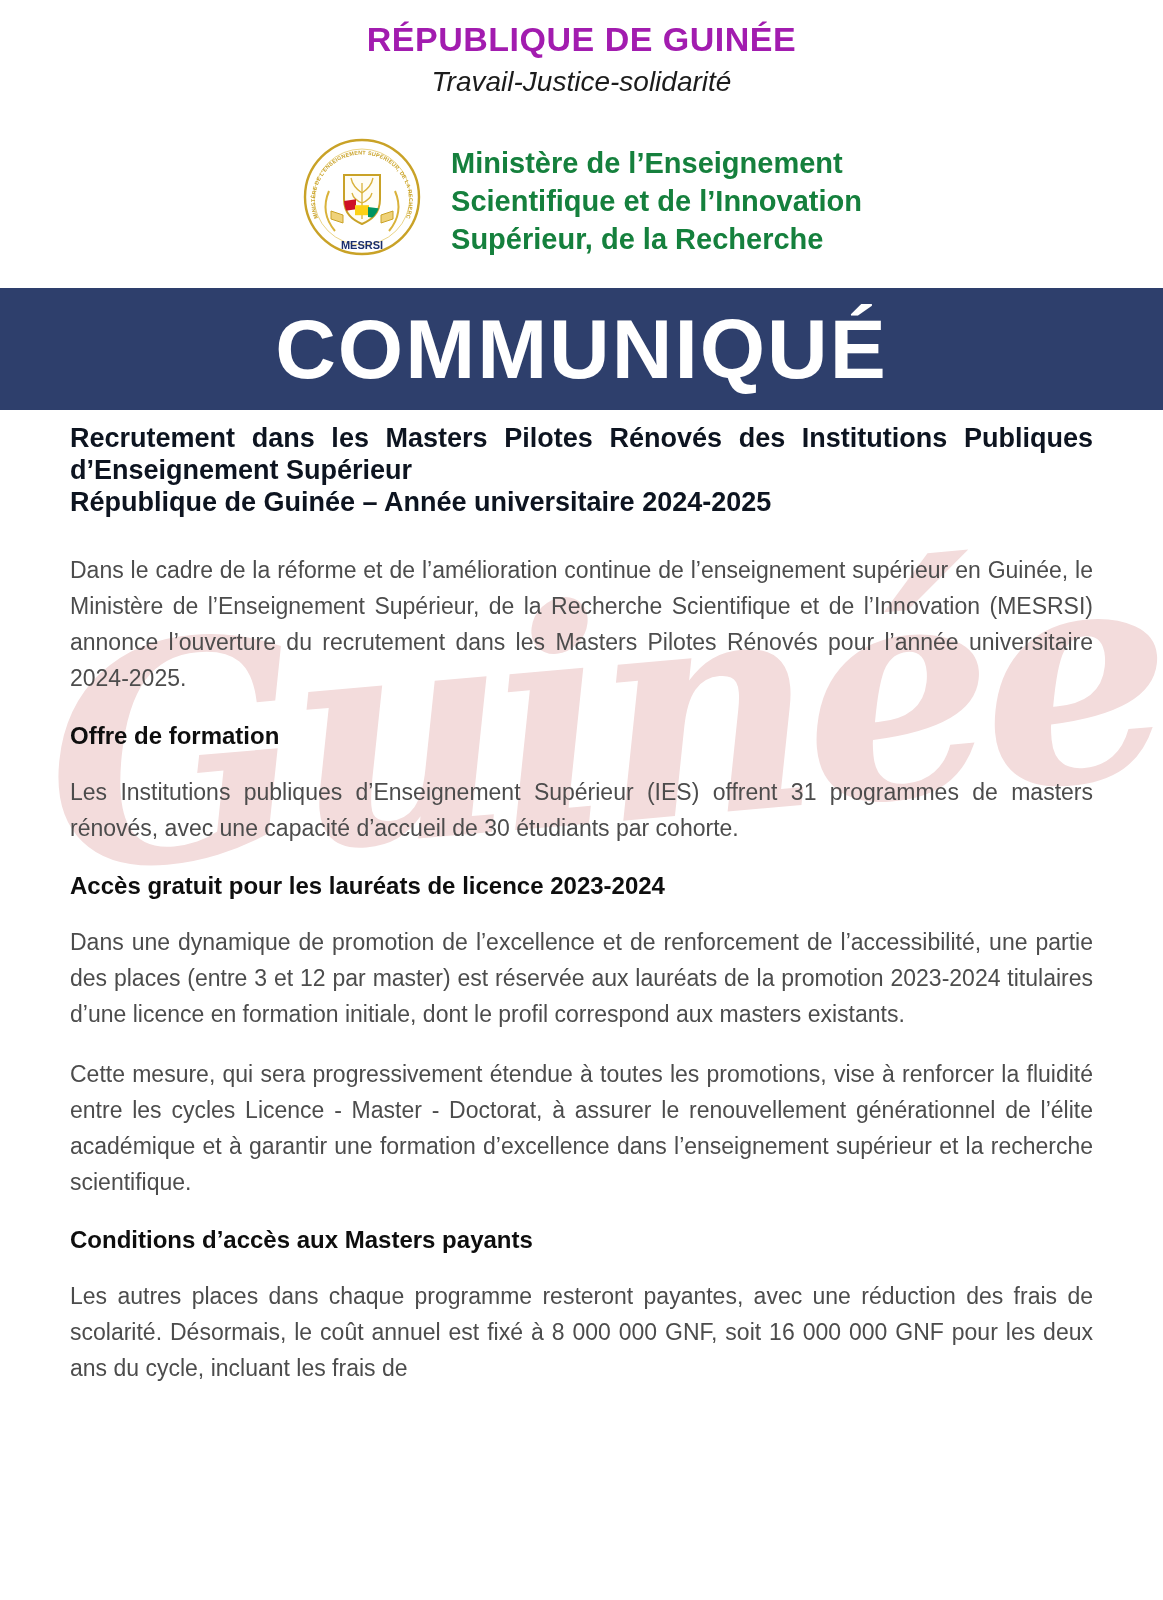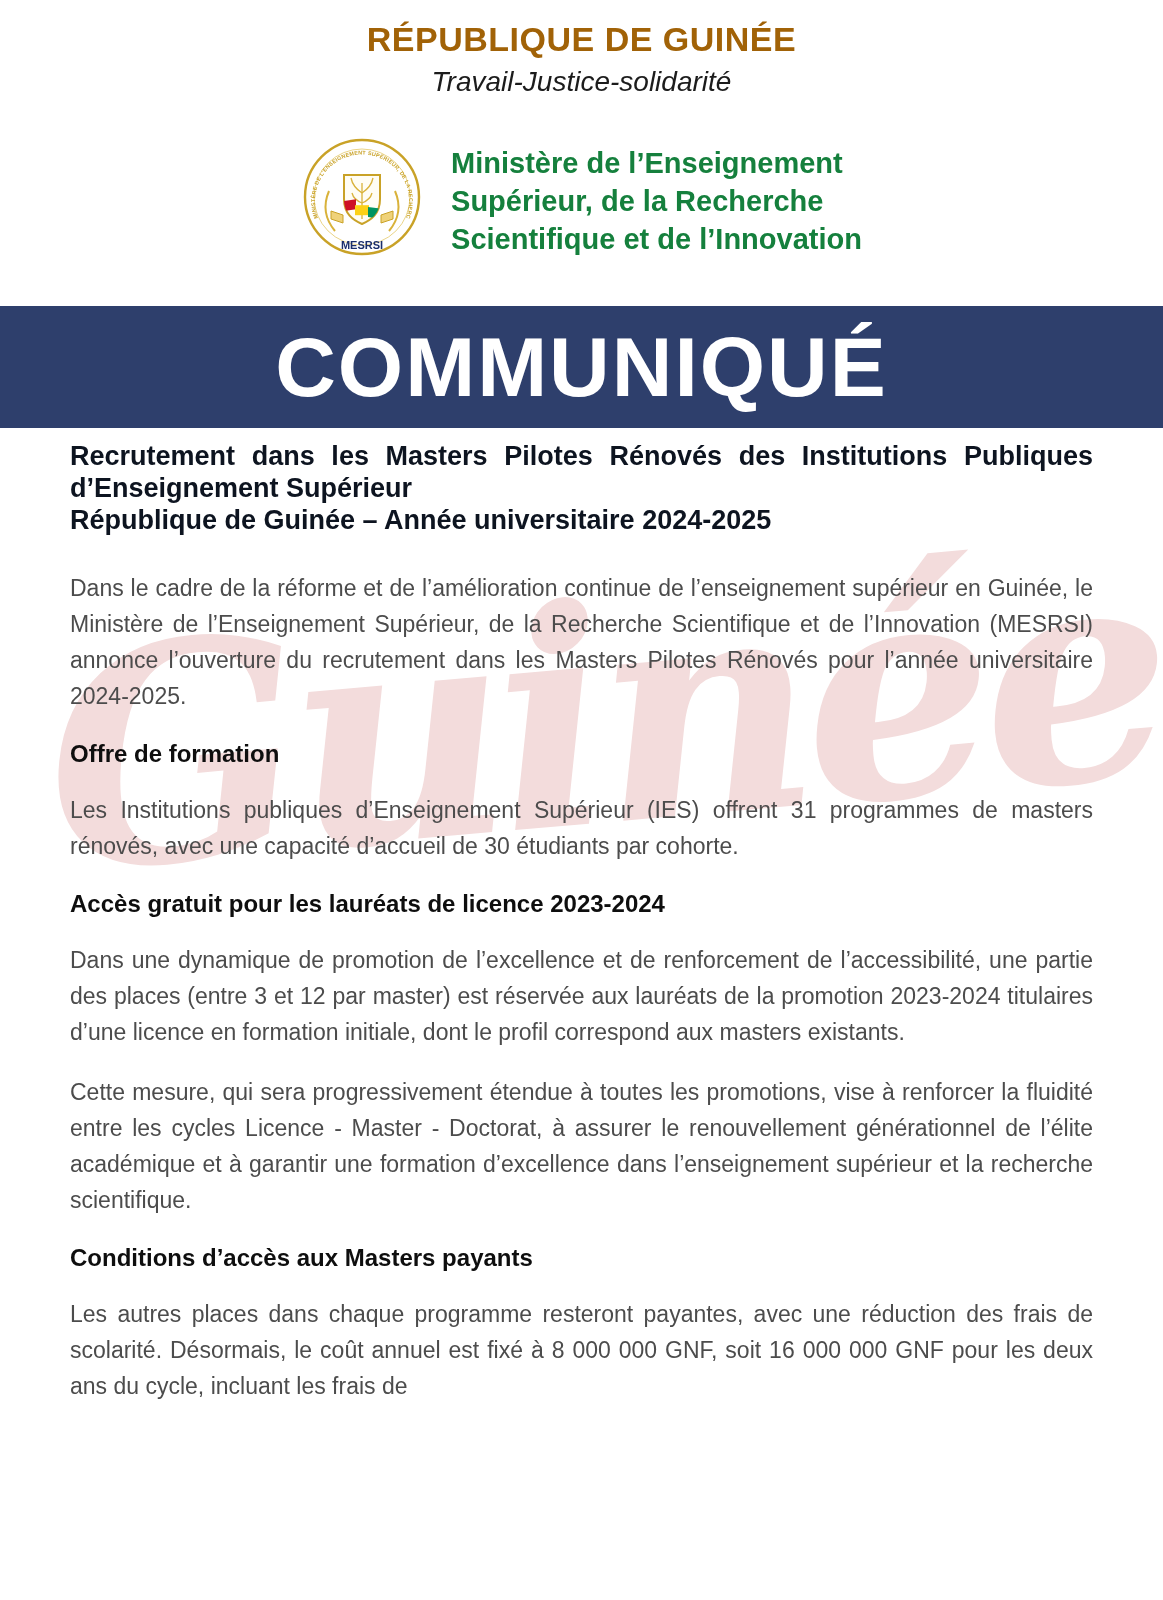--- a/index.html
+++ b/index.html
@@ -4,35 +4,35 @@
 <style>
   * { margin:0; padding:0; box-sizing:border-box; }
   body { background:#888; font-family:"Liberation Sans", sans-serif; }
   .page {
     position:relative; width:1163px; height:1600px; margin:0 auto;
     background:#ffffff; overflow:hidden;
   }
   
   .top-header { padding-top:20px; text-align:center; position:relative; z-index:2; }
   .republic-title {
-    font-size:34px; font-weight:800; letter-spacing:.5px; color:#a16207;
+    font-size:34px; font-weight:800; letter-spacing:.5px; color:#a21caf;
   }
   .motto {
     margin-top:7px; font-size:28px; font-style:italic; color:#1c1c1c; font-weight:500;
   }
   .header-row {
     margin-top:24px; display:flex; justify-content:center; align-items:center; gap:28px; height:158px;
   }
   .seal { width:122px; height:156px; flex:0 0 auto; }
   .ministry-name {
     text-align:left; font-size:29px; font-weight:700; line-height:38px; color:#15803d;
   }
   
   .banner {
-    margin-top:26px; height:122px; background:#2e3f6c;
+    margin-top:8px; height:122px; background:#2e3f6c;
     display:flex; align-items:center; justify-content:center; position:relative; z-index:2;
   }
   .banner-label {
     color:#ffffff; font-size:84px; font-weight:800; letter-spacing:2px;
   }
   
   .watermark {
     position:absolute; left:45px; top:540px; z-index:0;
     font-family:"DejaVu Serif", serif; font-style:italic; font-weight:bold;
     font-size:300px; letter-spacing:-12px; color:#f3dcdc;
@@ -101,22 +101,22 @@
           <rect x="67" y="74.5" width="14" height="10" fill="#009460" transform="skewY(8)"></rect>
         </g>
 
         <path d="M 30,88 l 12,4 v 8 l -12,-4 z" fill="#efd27a" stroke="#c9a227" stroke-width="1"></path>
         <path d="M 92,88 l -12,4 v 8 l 12,-4 z" fill="#efd27a" stroke="#c9a227" stroke-width="1"></path>
         <text x="61" y="126" text-anchor="middle" font-size="11" font-weight="bold" fill="#1b2e6b" font-family="Liberation Sans, sans-serif">MESRSI</text>
       </svg>
 
       <div class="ministry-name">
         <div>Ministère de l’Enseignement</div>
+        <div>Scientifique et de l’Innovation</div>
         <div>Supérieur, de la Recherche</div>
-        <div>Scientifique et de l’Innovation</div>
       </div>
     </div>
   </header>
 
   <div class="banner">
     <span class="banner-label">COMMUNIQUÉ</span>
   </div>
 
   <main>
     <h2 class="doc-title">

